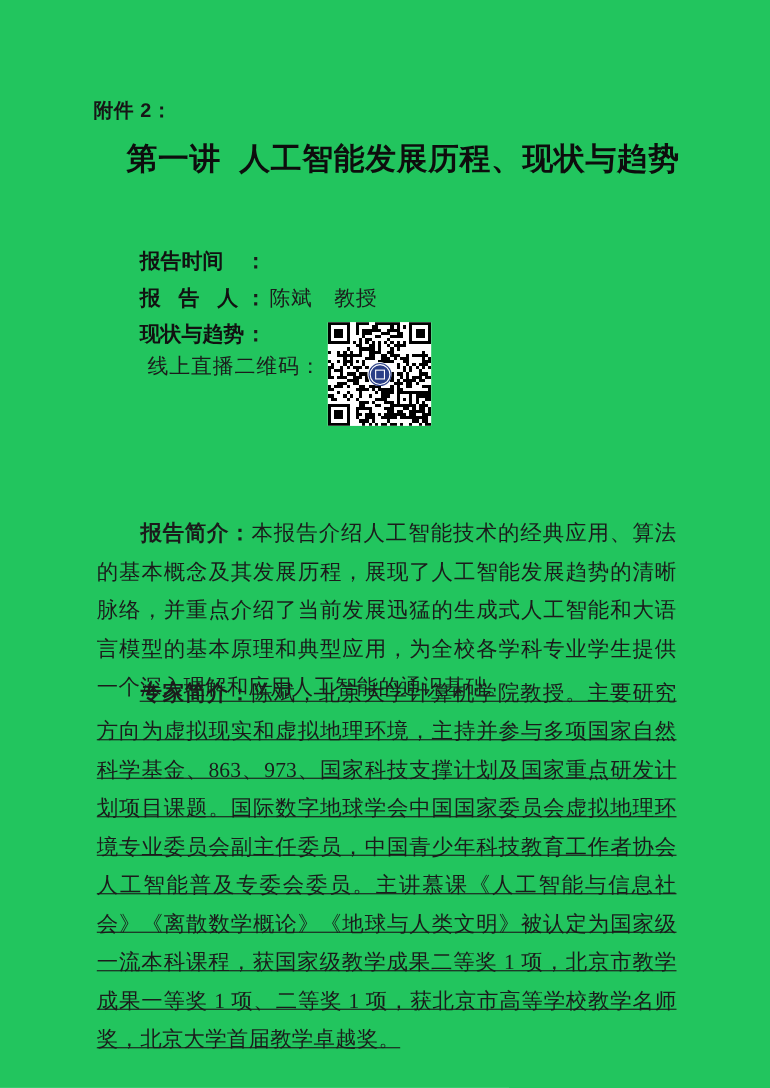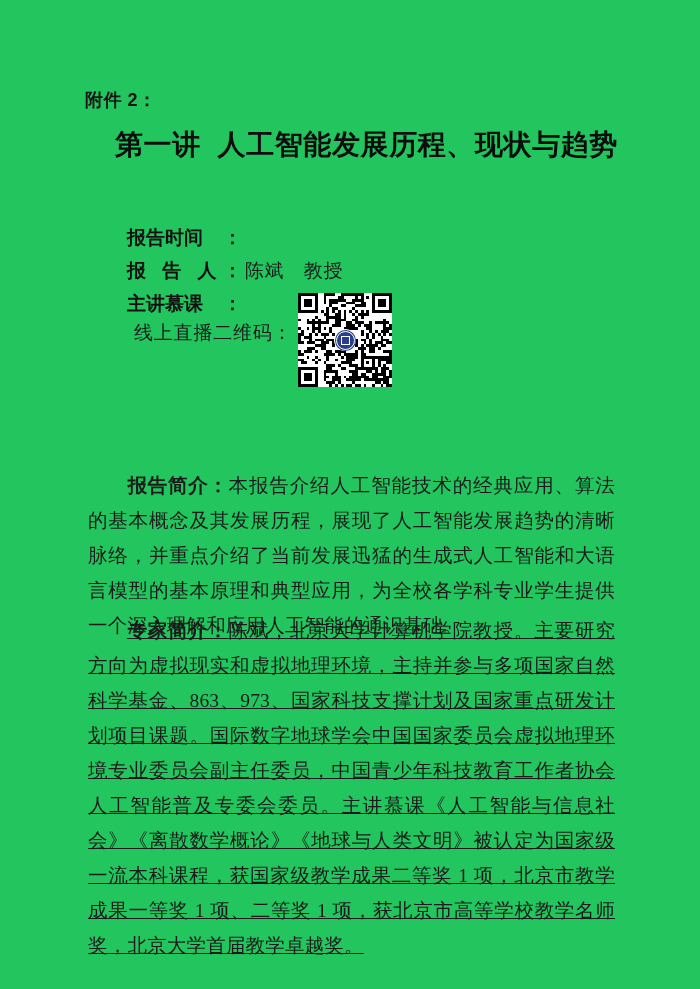--- a/index.html
+++ b/index.html
@@ -187,21 +187,21 @@
       <span class="info-colon">：</span>
     </div>
 
     <div class="info-row">
       <span class="info-label spaced">报 告 人</span>
       <span class="info-colon">：</span>
       <span class="info-value">陈斌　教授</span>
     </div>
 
     <div class="info-row">
-      <span class="info-label">主讲慕课</span>
+      <span class="info-label">现状与趋势</span>
       <span class="info-colon">：</span>
     </div>
 
   </div>
 
   <div class="qr-row">
     <div class="qr-caption">线上直播二维码：</div>
 
     <div class="qr-code">
       <svg id="qr-svg" width="94" height="94" viewBox="0 0 33 33" shape-rendering="crispEdges">

